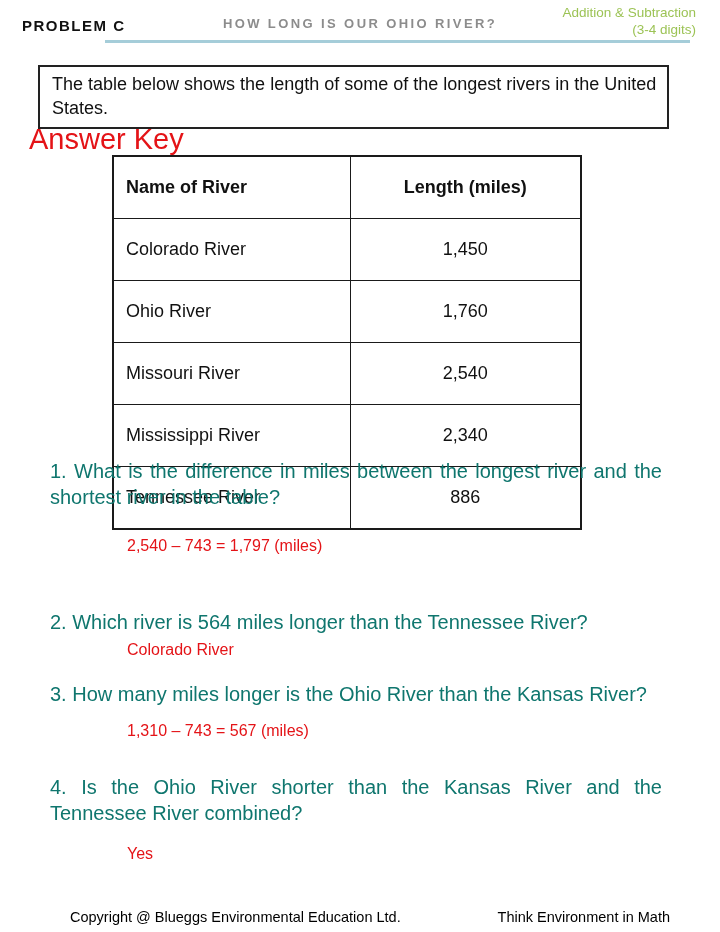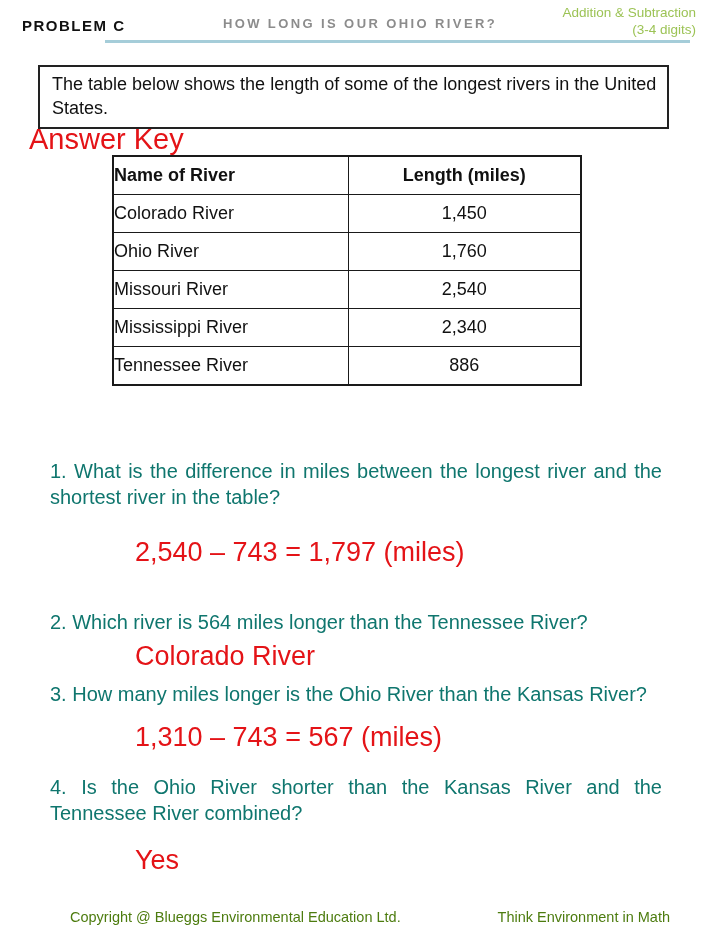--- a/index.html
+++ b/index.html
@@ -17,36 +17,36 @@
     line-height:17px;color:#9cc355;}
   .header-rule{position:absolute;left:105px;top:40px;width:585px;height:3px;background:#a5cdd9;}
   
   .intro-box{position:absolute;left:38px;top:65px;width:612px;border:2px solid #222;
     padding:5px 3px 7px 12px;font-size:18px;line-height:24px;color:#111;}
   
   .answer-key{position:absolute;left:29px;top:123px;font-size:29px;color:#e41317;}
   
   .river-table{position:absolute;left:112px;top:155px;width:470px;border-collapse:collapse;
     border:2px solid #1a1a1a;font-size:18px;color:#111;}
-  .river-table th,.river-table td{border:1.5px solid #1a1a1a;height:37px;padding:0;}
+  .river-table th,.river-table td{border:1.5px solid #1a1a1a;height:37px;padding:12px;}
   .river-table th{font-weight:bold;}
   .col-name{width:236px;text-align:left;padding-left:9px;}
   .col-len{width:234px;text-align:center;}
   
   .question{position:absolute;left:50px;width:612px;font-size:20px;line-height:26px;
     color:#0f766e;text-align:justify;}
   .question.single{text-align:left;}
-  .answer{position:absolute;left:135px;font-size:27px;color:#e41317;white-space:nowrap;}
+  .answer{position:absolute;left:127px;font-size:16px;color:#e41317;white-space:nowrap;}
   #q1{top:458px;} #a1{top:537px;}
   #q2{top:570px;margin-top:39px;} #a2{top:641px;}
   #q3{top:681px;} #a3{top:722px;}
   #q4{top:774px;} #a4{top:845px;}
   
   .footer{position:absolute;left:70px;right:50px;top:909px;display:flex;
-    justify-content:space-between;font-size:14.5px;color:#4d7c0f;}
+    justify-content:space-between;font-size:14.5px;color:#000000;}
 </style>
 </head>
 <body>
 
 <div class="page">
 
   <div class="problem-label">PROBLEM C</div>
   <div class="doc-title">HOW LONG IS OUR OHIO RIVER?</div>
   <div class="topic">
     <div>Addition &amp; Subtraction</div>

